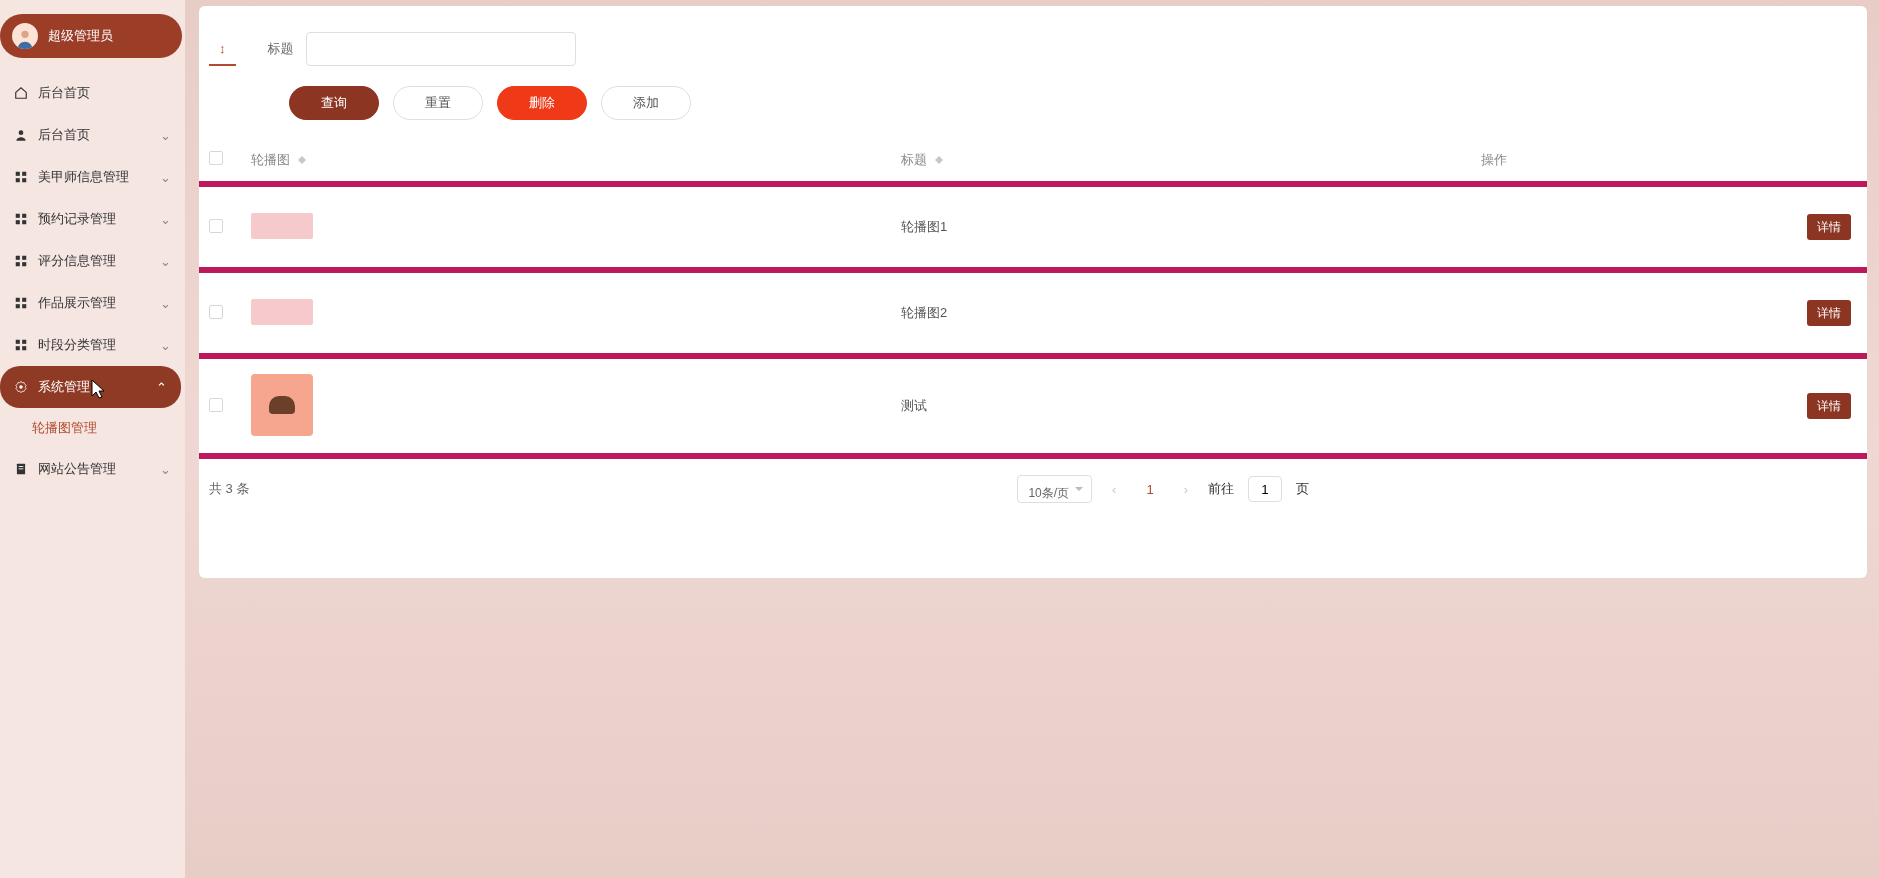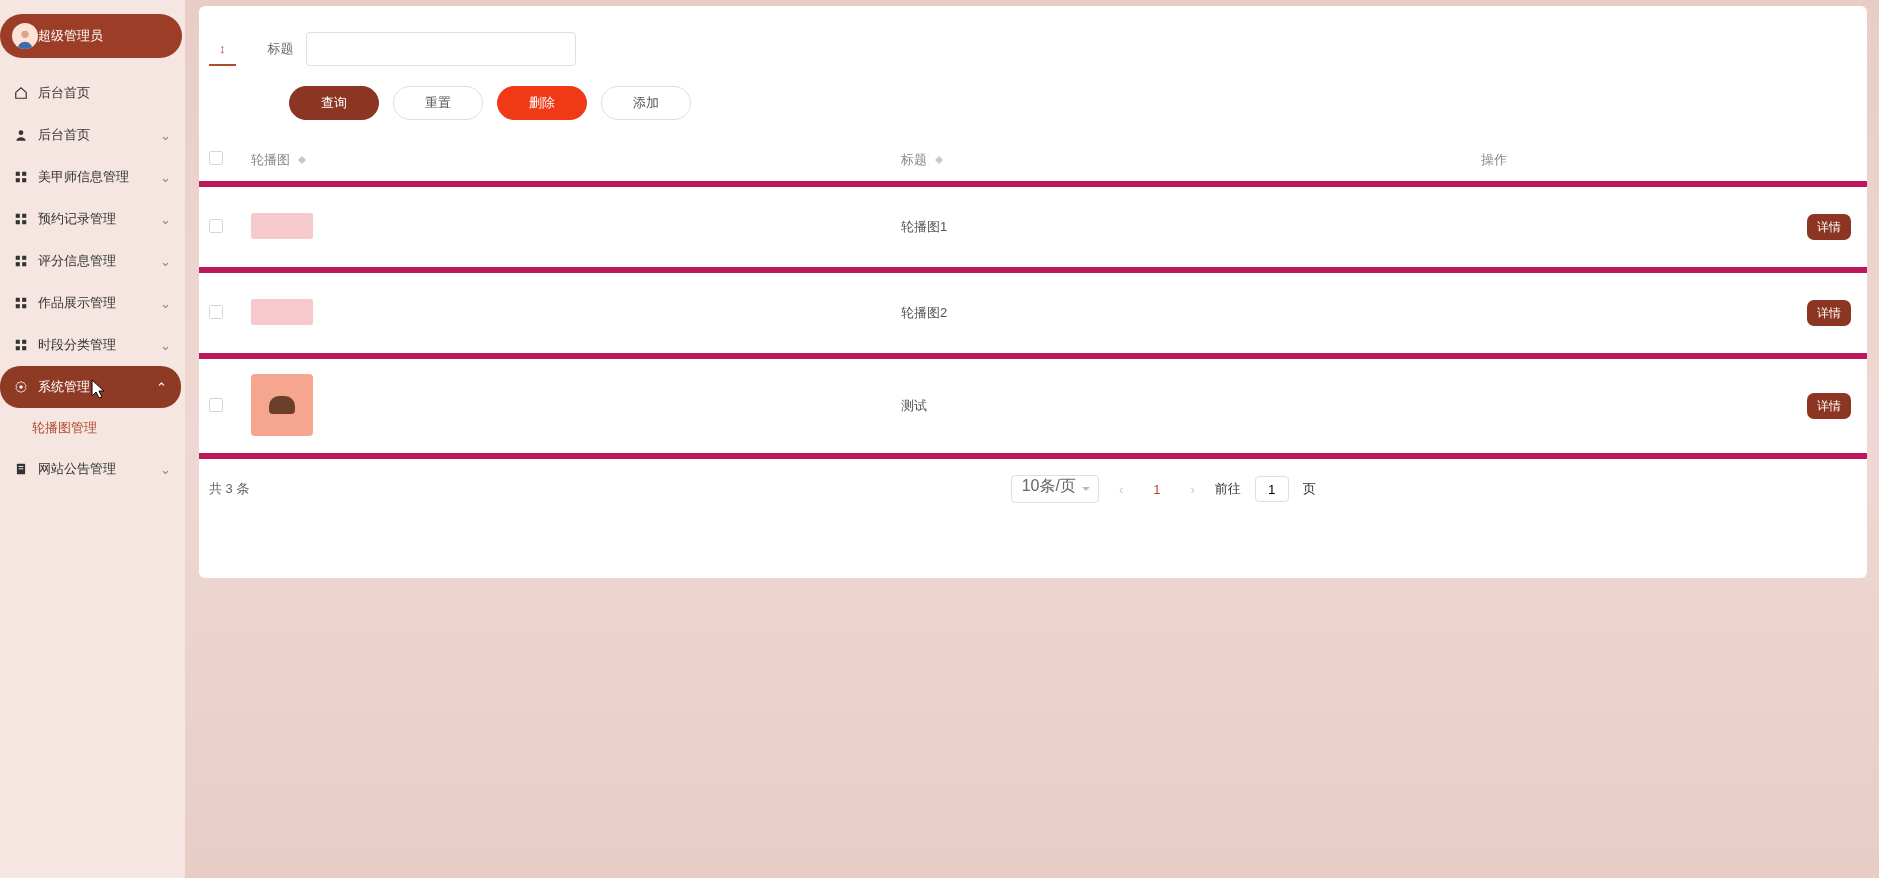--- a/index.html
+++ b/index.html
@@ -21,20 +21,21 @@
 }
 .user-badge {
   margin: 0 3px 14px 0;
   background: #9c3d28;
   color: #fff;
   border-radius: 22px;
   height: 44px;
   display: flex;
   align-items: center;
   padding-left: 12px;
+  gap: 10px;
 }
 .avatar {
   width: 26px; height: 26px;
   border-radius: 50%;
   background: #fde3d5;
   display: flex; align-items: flex-end; justify-content: center;
   overflow: hidden;
 }
 .avatar svg { width: 22px; height: 22px; }
 .menu-item {
@@ -172,21 +173,21 @@
 .detail-btn {
   background: #8c3522;
   color: #fff;
   border: none;
   border-radius: 3px;
   height: 26px;
   padding: 0 10px;
   font-size: 12px;
   cursor: pointer;
 }
-.table td.col-op .detail-btn { float: right; margin-right: 6px; border-radius: 7px; }
+.table td.col-op .detail-btn { float: right; margin-right: 6px; }
 .table th.col-op { padding-left: 0; }
 .pager {
   display: flex;
   align-items: center;
   justify-content: space-between;
   padding: 16px 10px 20px 6px;
 }
 .pager-right {
   display: flex;
   align-items: center;
@@ -194,24 +195,24 @@
   margin: 0 auto;
   position: relative;
   left: 140px;
 }
 .select-box {
   border: 1px solid #dcdfe6;
   border-radius: 4px;
   height: 28px;
   padding: 0 22px 0 10px;
   display: flex;
-  align-items: flex-start;
+  align-items: flex-end;
   color: #666;
   position: relative;
-  font-size: 16px;
+  font-size: 12px;
 }
 .select-box::after {
   content: "";
   position: absolute; right: 8px; top: 50%;
   border: 4px solid transparent;
   border-top-color: #bbb;
   transform: translateY(-2px);
 }
 .page-nav { color: #c7c7c7; cursor: pointer; padding: 0 6px; }
 .page-cur { color: #b24a2d; font-weight: 500; padding: 0 10px; }

